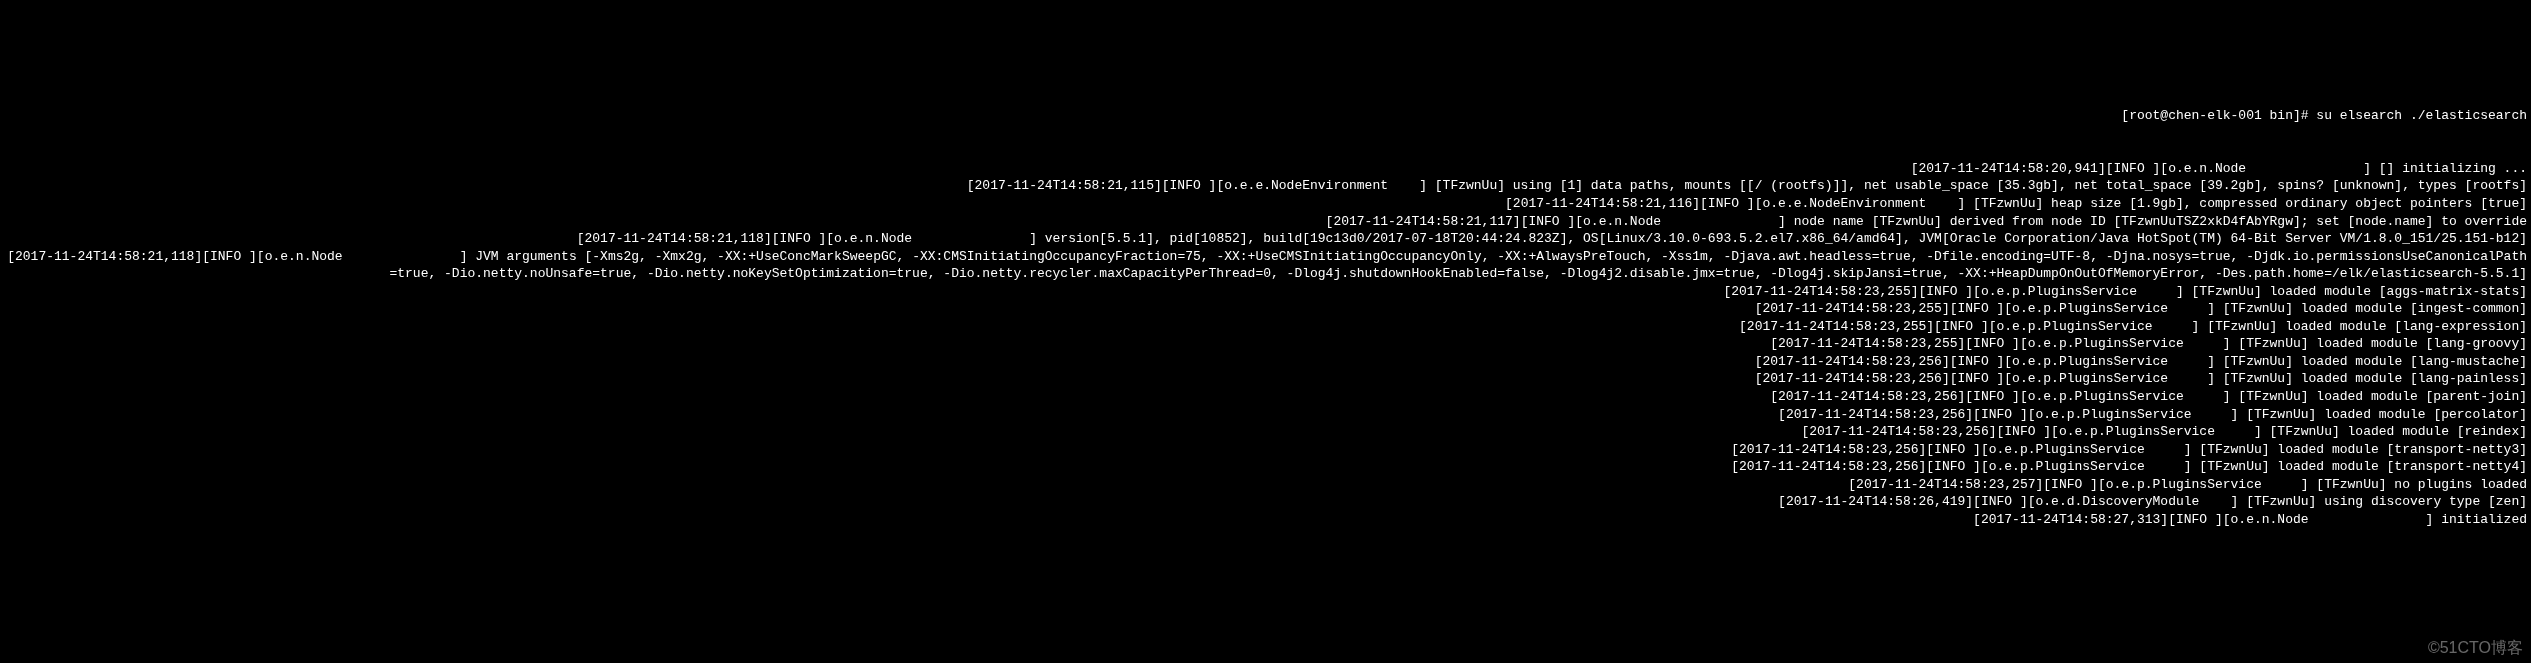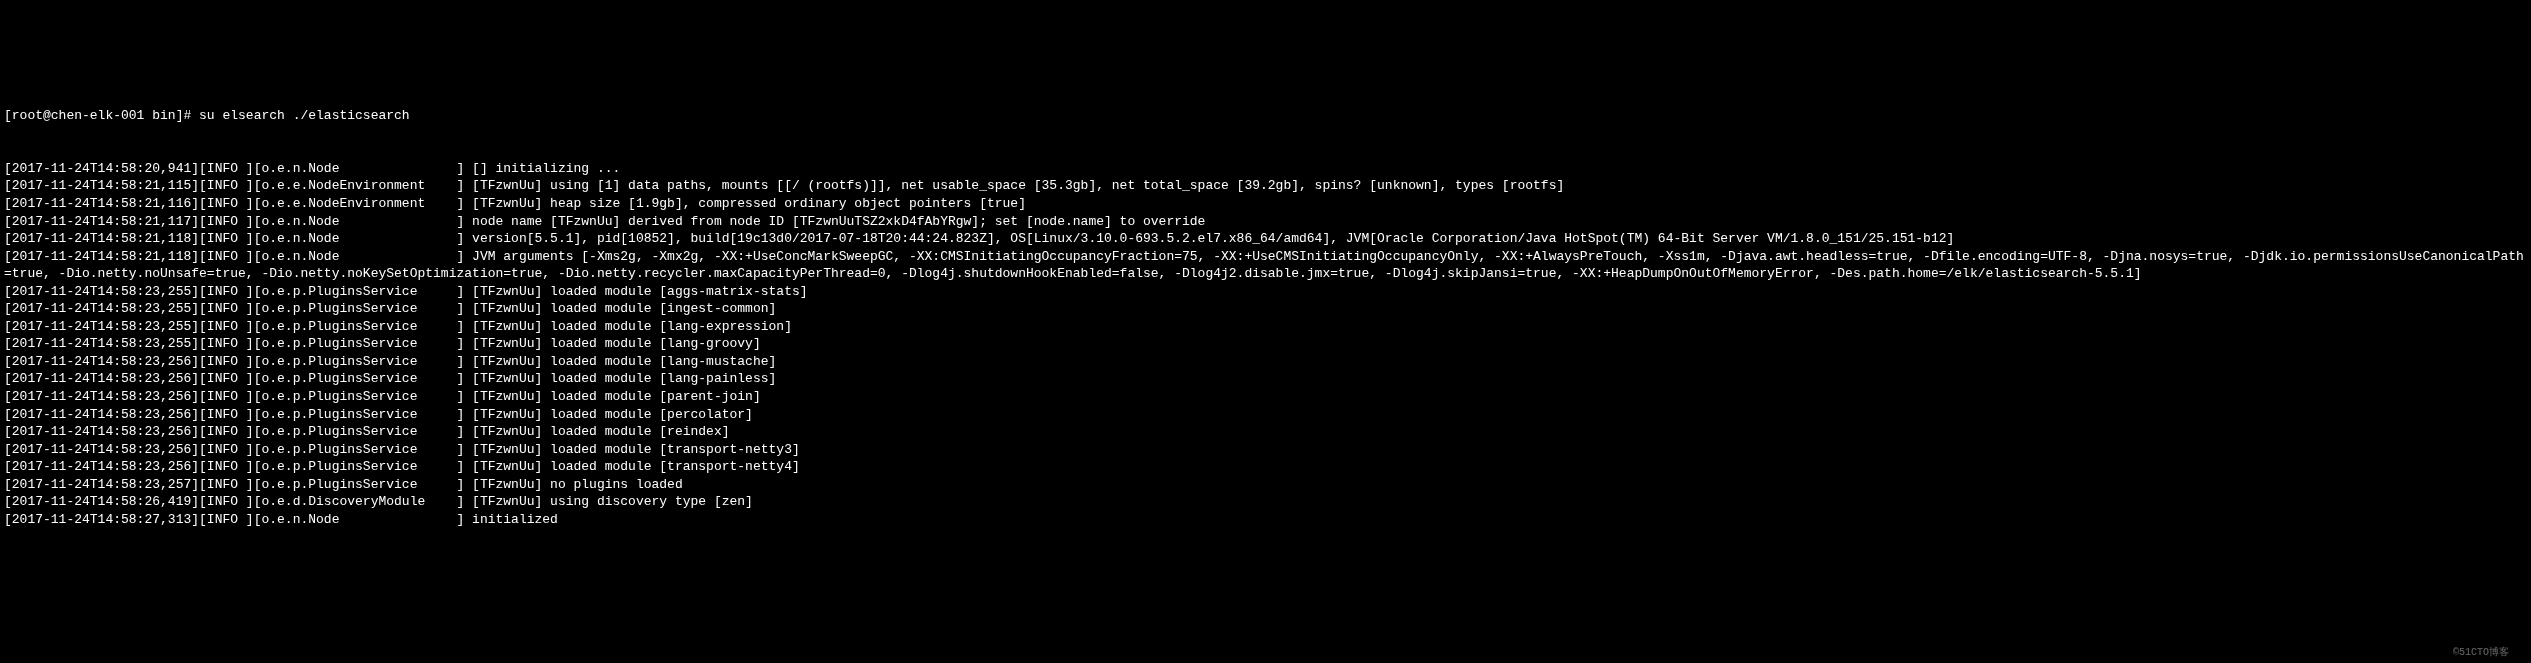--- a/index.html
+++ b/index.html
@@ -17,28 +17,29 @@
       padding: 2px 4px;
       overflow: hidden;
       position: relative;
     }
     .terminal {
       white-space: pre-wrap;
       word-break: break-all;
     }
     .line {
       display: block;
+      text-align: right;
     }
     .watermark {
       position: fixed;
       bottom: 4px;
-      right: 22px;
+      right: 8px;
       color: rgba(255,255,255,0.4);
-      font-size: 10px;
-      font-family: Liberation Mono, monospace;
+      font-size: 16px;
+      font-family: Liberation Sans, sans-serif;
     }
   </style>
 </head>
 <body>
 
 
 
 <div class="terminal">
   <span class="line">[root@chen-elk-001 bin]# su elsearch ./elasticsearch</span>
   <div id="log-container"><span class="line">[2017-11-24T14:58:20,941][INFO ][o.e.n.Node               ] [] initializing ...</span><span class="line">[2017-11-24T14:58:21,115][INFO ][o.e.e.NodeEnvironment    ] [TFzwnUu] using [1] data paths, mounts [[/ (rootfs)]], net usable_space [35.3gb], net total_space [39.2gb], spins? [unknown], types [rootfs]</span><span class="line">[2017-11-24T14:58:21,116][INFO ][o.e.e.NodeEnvironment    ] [TFzwnUu] heap size [1.9gb], compressed ordinary object pointers [true]</span><span class="line">[2017-11-24T14:58:21,117][INFO ][o.e.n.Node               ] node name [TFzwnUu] derived from node ID [TFzwnUuTSZ2xkD4fAbYRgw]; set [node.name] to override</span><span class="line">[2017-11-24T14:58:21,118][INFO ][o.e.n.Node               ] version[5.5.1], pid[10852], build[19c13d0/2017-07-18T20:44:24.823Z], OS[Linux/3.10.0-693.5.2.el7.x86_64/amd64], JVM[Oracle Corporation/Java HotSpot(TM) 64-Bit Server VM/1.8.0_151/25.151-b12]</span><span class="line">[2017-11-24T14:58:21,118][INFO ][o.e.n.Node               ] JVM arguments [-Xms2g, -Xmx2g, -XX:+UseConcMarkSweepGC, -XX:CMSInitiatingOccupancyFraction=75, -XX:+UseCMSInitiatingOccupancyOnly, -XX:+AlwaysPreTouch, -Xss1m, -Djava.awt.headless=true, -Dfile.encoding=UTF-8, -Djna.nosys=true, -Djdk.io.permissionsUseCanonicalPath=true, -Dio.netty.noUnsafe=true, -Dio.netty.noKeySetOptimization=true, -Dio.netty.recycler.maxCapacityPerThread=0, -Dlog4j.shutdownHookEnabled=false, -Dlog4j2.disable.jmx=true, -Dlog4j.skipJansi=true, -XX:+HeapDumpOnOutOfMemoryError, -Des.path.home=/elk/elasticsearch-5.5.1]</span><span class="line">[2017-11-24T14:58:23,255][INFO ][o.e.p.PluginsService     ] [TFzwnUu] loaded module [aggs-matrix-stats]</span><span class="line">[2017-11-24T14:58:23,255][INFO ][o.e.p.PluginsService     ] [TFzwnUu] loaded module [ingest-common]</span><span class="line">[2017-11-24T14:58:23,255][INFO ][o.e.p.PluginsService     ] [TFzwnUu] loaded module [lang-expression]</span><span class="line">[2017-11-24T14:58:23,255][INFO ][o.e.p.PluginsService     ] [TFzwnUu] loaded module [lang-groovy]</span><span class="line">[2017-11-24T14:58:23,256][INFO ][o.e.p.PluginsService     ] [TFzwnUu] loaded module [lang-mustache]</span><span class="line">[2017-11-24T14:58:23,256][INFO ][o.e.p.PluginsService     ] [TFzwnUu] loaded module [lang-painless]</span><span class="line">[2017-11-24T14:58:23,256][INFO ][o.e.p.PluginsService     ] [TFzwnUu] loaded module [parent-join]</span><span class="line">[2017-11-24T14:58:23,256][INFO ][o.e.p.PluginsService     ] [TFzwnUu] loaded module [percolator]</span><span class="line">[2017-11-24T14:58:23,256][INFO ][o.e.p.PluginsService     ] [TFzwnUu] loaded module [reindex]</span><span class="line">[2017-11-24T14:58:23,256][INFO ][o.e.p.PluginsService     ] [TFzwnUu] loaded module [transport-netty3]</span><span class="line">[2017-11-24T14:58:23,256][INFO ][o.e.p.PluginsService     ] [TFzwnUu] loaded module [transport-netty4]</span><span class="line">[2017-11-24T14:58:23,257][INFO ][o.e.p.PluginsService     ] [TFzwnUu] no plugins loaded</span><span class="line">[2017-11-24T14:58:26,419][INFO ][o.e.d.DiscoveryModule    ] [TFzwnUu] using discovery type [zen]</span><span class="line">[2017-11-24T14:58:27,313][INFO ][o.e.n.Node               ] initialized</span></div>

